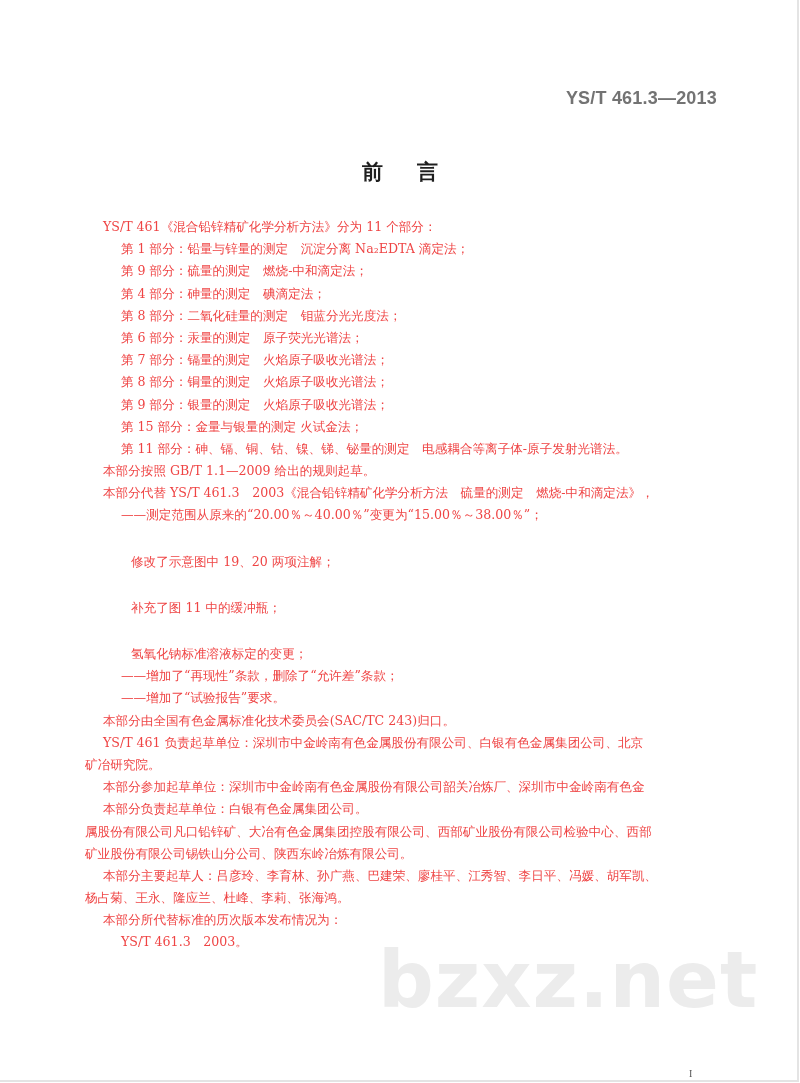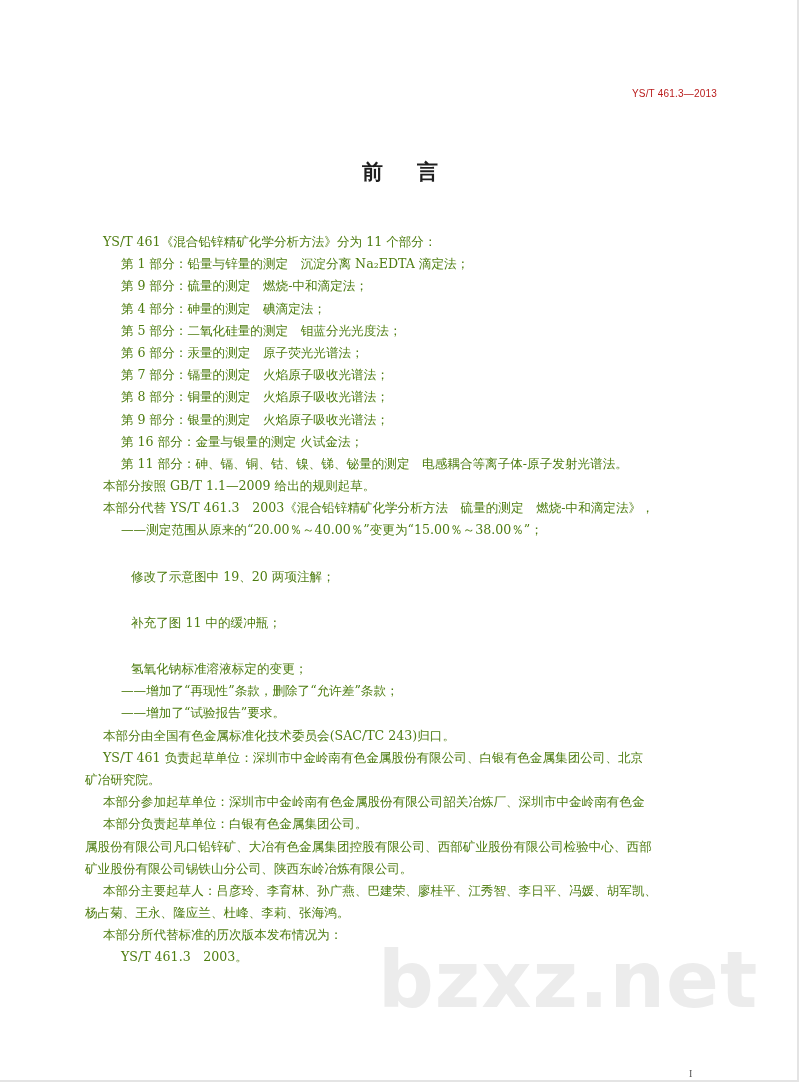--- a/index.html
+++ b/index.html
@@ -22,46 +22,46 @@
       height: 1080px;
       background: #ffffff;
       border-right: 2px solid #e4e4e4;
       border-bottom: 2px solid #e4e4e4;
     }
     .std-code {
       position: absolute;
       top: 88px;
       right: 80px;
       font-family: "Liberation Sans", "DejaVu Sans", sans-serif;
-      font-size: 10px;
-      font-weight: normal;
-      color: #b91c1c;
+      font-size: 18px;
+      font-weight: bold;
+      color: #737373;
       letter-spacing: 0.2px;
     }
     .title {
       position: absolute;
       top: 158px;
       left: 0;
       width: 800px;
       text-align: center;
       font-family: Liberation Sans, sans-serif;
       font-size: 21px;
       font-weight: bold;
       color: #1e1e1e;
       letter-spacing: 34px;
       text-indent: 34px;
     }
     .body {
       position: absolute;
-      top: 231px;
+      top: 216px;
       left: 103px;
       width: 600px;
       font-size: 12.6px;
       line-height: 22.2px;
-      color: #4d7c0f;
+      color: #ef4444;
     }
     .line {
       white-space: nowrap;
       height: 22.2px;
     }
     .ind1 { padding-left: 18px; }
     .ind2 { padding-left: 28px; margin-top: 24px; }
     .neg  { margin-left: -18px; }
     .watermark {
       position: absolute;
@@ -92,26 +92,26 @@
 
   <div class="title">前言</div>
 
   <div class="body">
     <div class="line">YS/T 461《混合铅锌精矿化学分析方法》分为 11 个部分：</div>
 
     <div>
       <div class="line ind1">第 1 部分：铅量与锌量的测定　沉淀分离 Na₂EDTA 滴定法；</div>
       <div class="line ind1">第 9 部分：硫量的测定　燃烧-中和滴定法；</div>
       <div class="line ind1">第 4 部分：砷量的测定　碘滴定法；</div>
-      <div class="line ind1">第 5 部分：二氧化硅量的测定　钼蓝分光光度法；</div>
+      <div class="line ind1">第 8 部分：二氧化硅量的测定　钼蓝分光光度法；</div>
       <div class="line ind1">第 6 部分：汞量的测定　原子荧光光谱法；</div>
       <div class="line ind1">第 7 部分：镉量的测定　火焰原子吸收光谱法；</div>
       <div class="line ind1">第 8 部分：铜量的测定　火焰原子吸收光谱法；</div>
       <div class="line ind1">第 9 部分：银量的测定　火焰原子吸收光谱法；</div>
-      <div class="line ind1">第 16 部分：金量与银量的测定 火试金法；</div>
+      <div class="line ind1">第 15 部分：金量与银量的测定 火试金法；</div>
       <div class="line ind1">第 11 部分：砷、镉、铜、钴、镍、锑、铋量的测定　电感耦合等离子体-原子发射光谱法。</div>
     </div>
 
     <div class="line">本部分按照 GB/T 1.1—2009 给出的规则起草。</div>
     <div class="line">本部分代替 YS/T 461.3　2003《混合铅锌精矿化学分析方法　硫量的测定　燃烧-中和滴定法》，</div>
 
     <div>
       <div class="line ind1">——测定范围从原来的“20.00％～40.00％”变更为“15.00％～38.00％”；</div>
       <div class="line ind2">修改了示意图中 19、20 两项注解；</div>
       <div class="line ind2">补充了图 11 中的缓冲瓶；</div>

